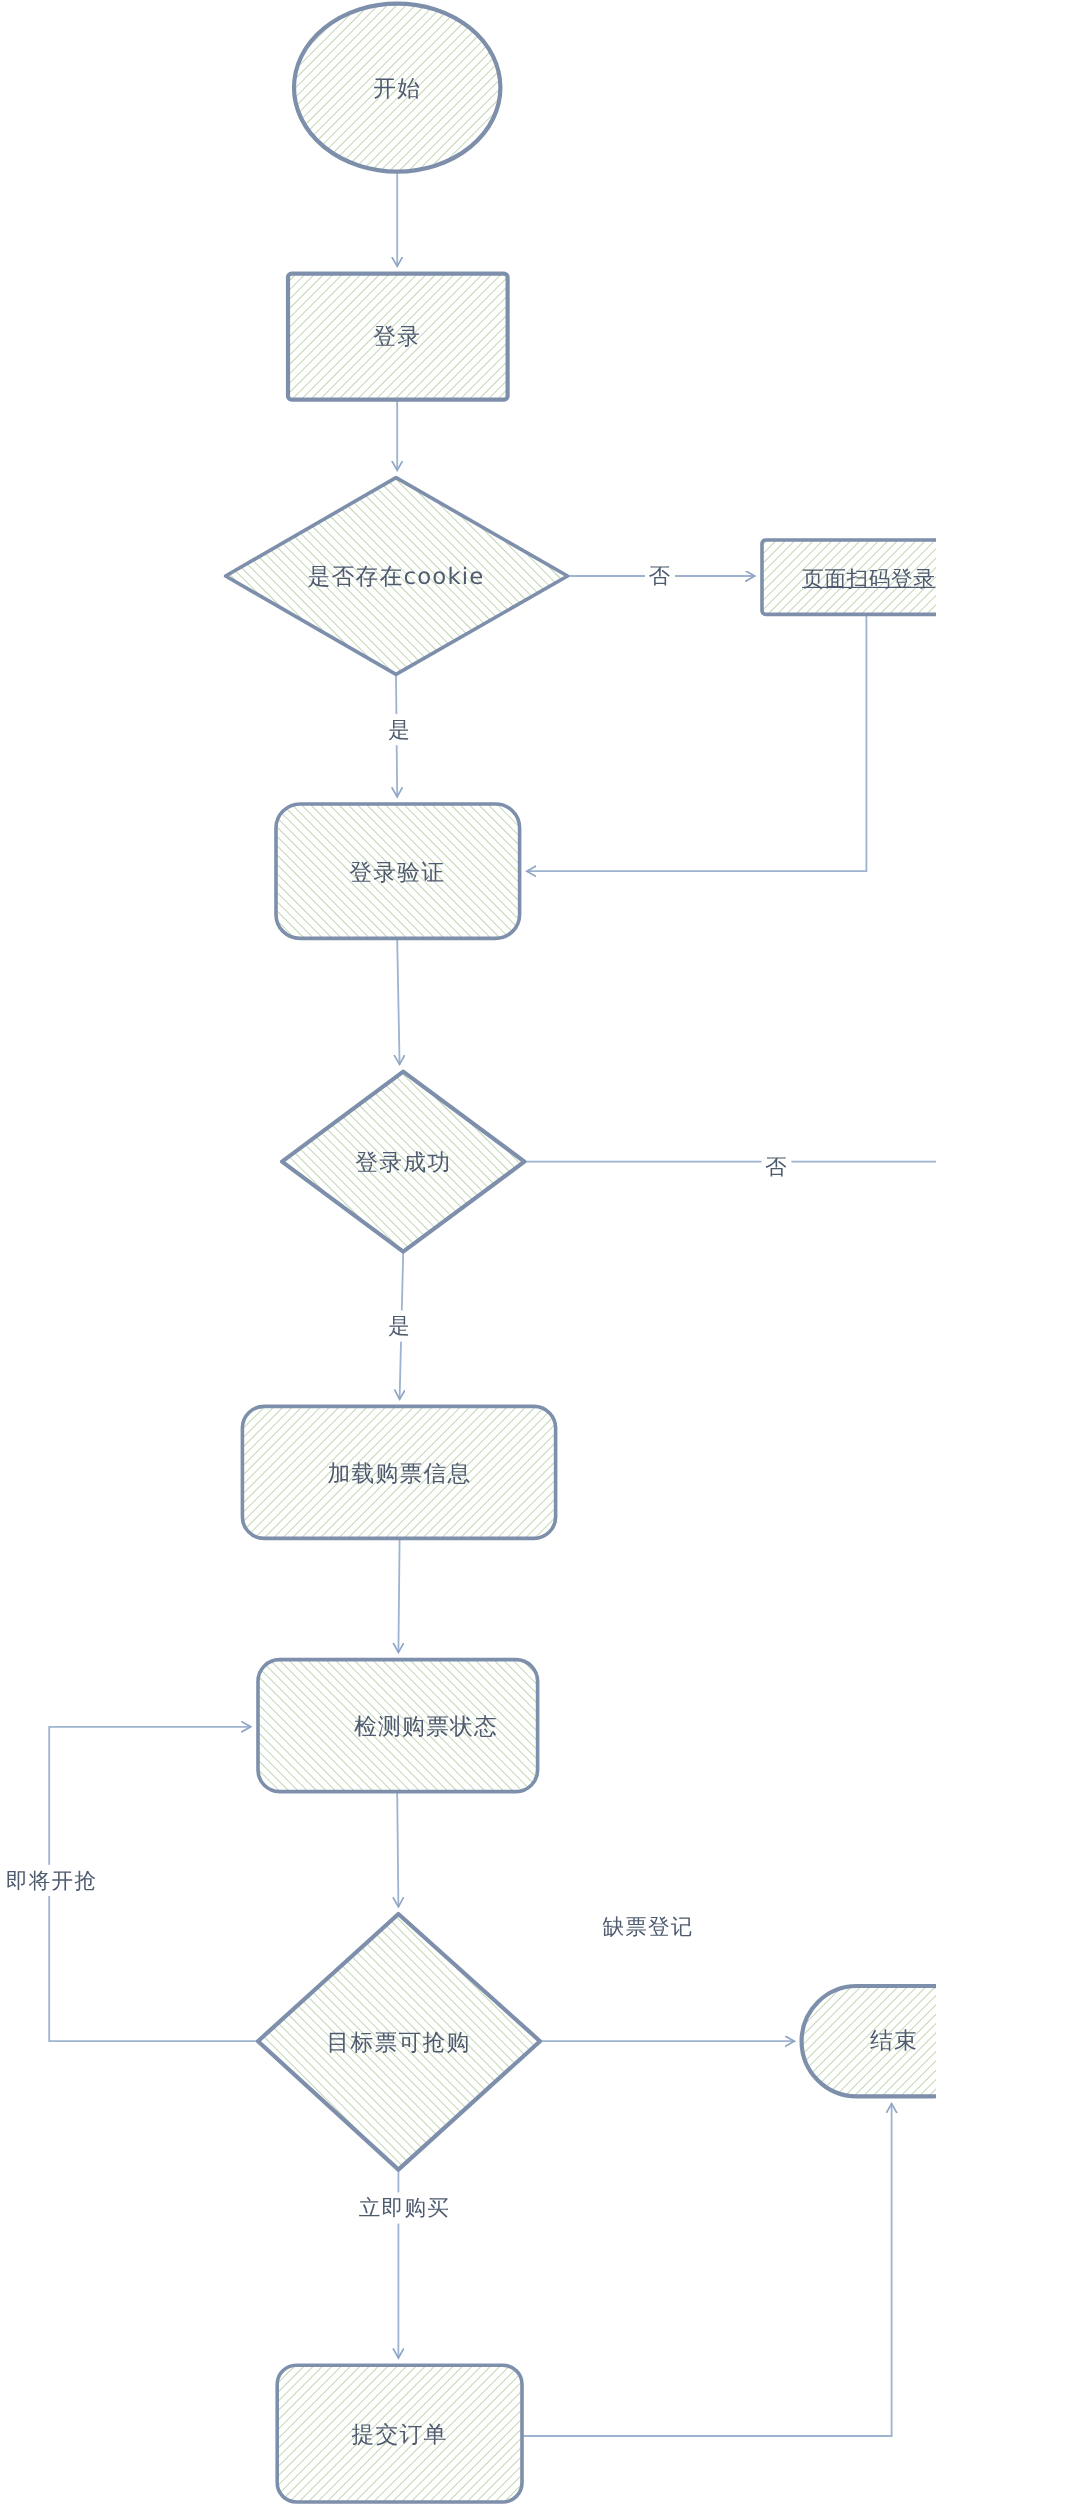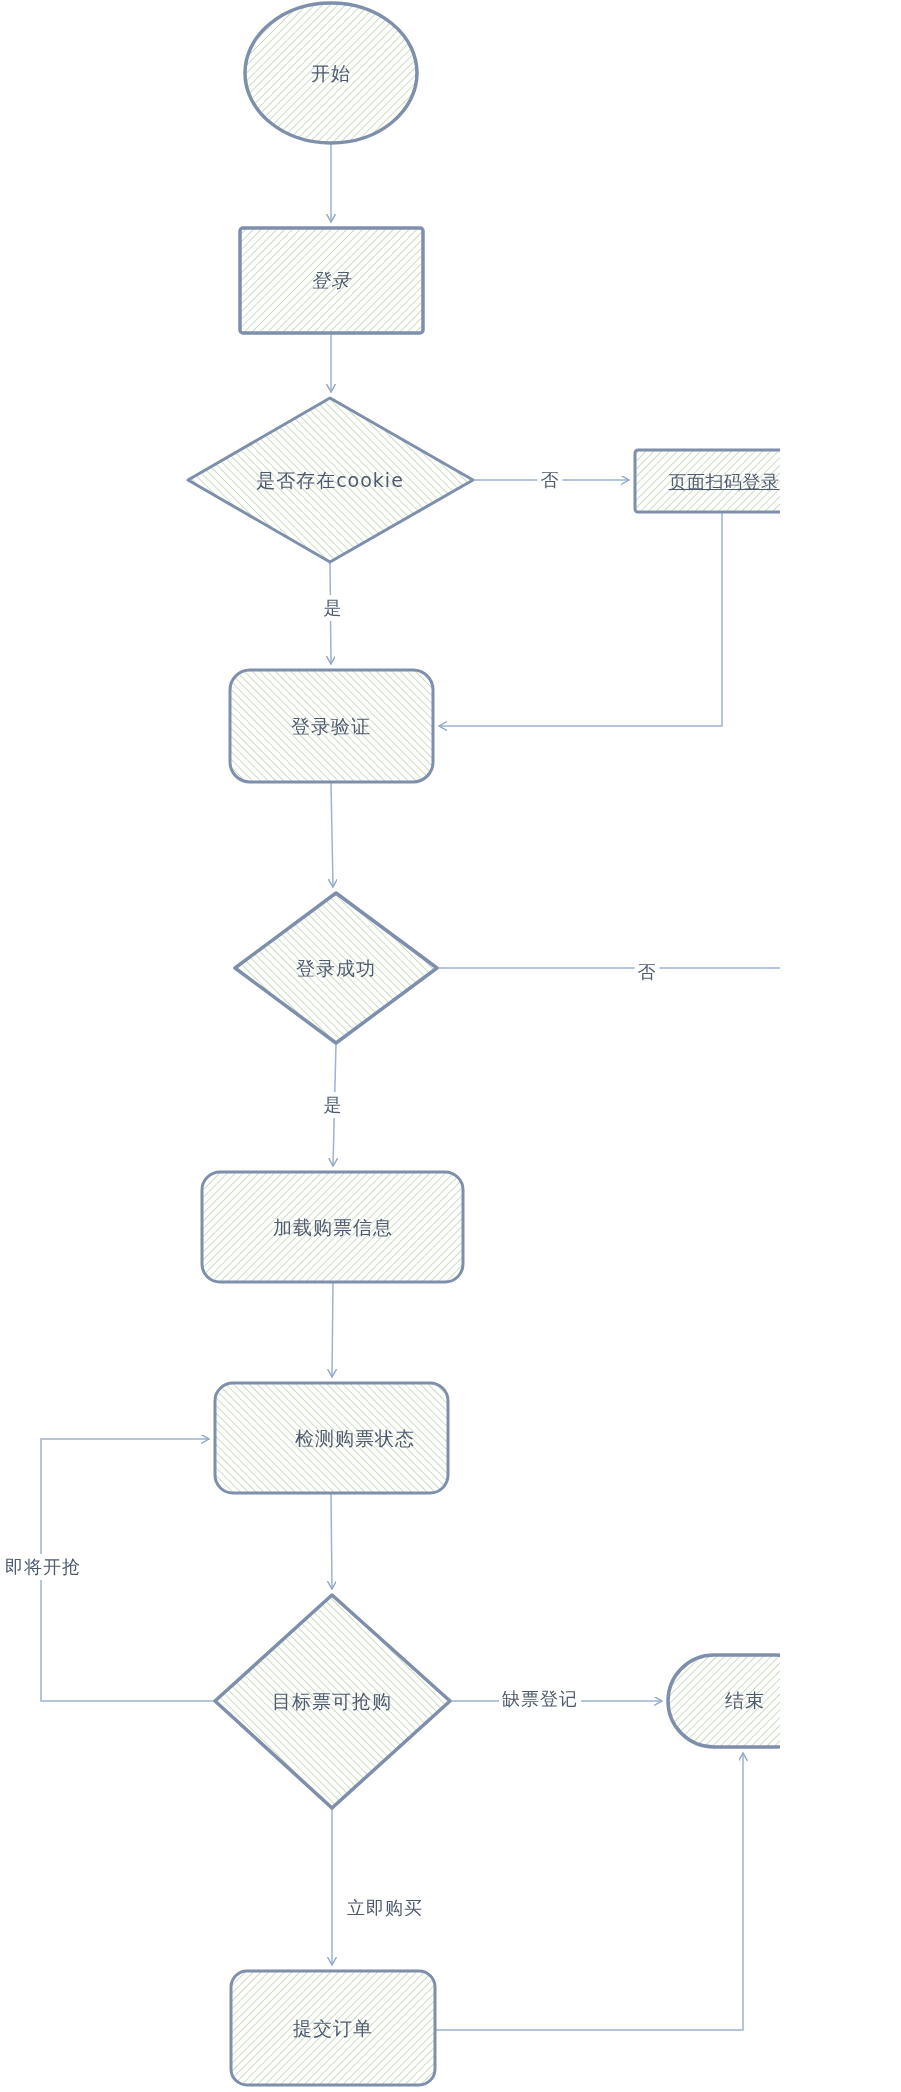--- a/index.html
+++ b/index.html
@@ -85,32 +85,32 @@
     <rect x="215" y="1383" width="233" height="110" rx="18" fill="url(#hatchB)" stroke="#7e8fab" stroke-width="3"></rect>
 
     <path d="M332,1595 L450,1701 L332,1808 L215,1701 Z" fill="url(#hatchB)" stroke="#7e8fab" stroke-width="3.5" stroke-linejoin="round"></path>
 
     <rect x="668" y="1655" width="154" height="92" rx="46" fill="url(#hatchA)" stroke="#7e8fab" stroke-width="3.5"></rect>
 
     <rect x="231" y="1971" width="204" height="114" rx="16" fill="url(#hatchA)" stroke="#7e8fab" stroke-width="3"></rect>
   </svg>
 
   <div class="node-label" style="left:331px;top:74px;">开始</div>
-  <div class="node-label" style="left:331px;top:281px;font-style:italic;">登录</div>
+  <div class="node-label" style="left:331px;top:281px;">登录</div>
   <div class="node-label" style="left:330px;top:481px;">是否存在cookie</div>
   <div class="node-label small" style="left:724px;top:482px;">页面扫码登录</div>
   <div class="node-label" style="left:331px;top:727px;">登录验证</div>
   <div class="node-label" style="left:336px;top:969px;">登录成功</div>
   <div class="node-label" style="left:333px;top:1228px;">加载购票信息</div>
   <div class="node-label" style="left:331px;top:1439px;margin-left:24px;">检测购票状态</div>
   <div class="node-label" style="left:332px;top:1702px;">目标票可抢购</div>
   <div class="node-label" style="left:745px;top:1701px;">结束</div>
   <div class="node-label" style="left:333px;top:2029px;">提交订单</div>
 
   <div class="edge-label" style="left:550px;top:480px;">否</div>
   <div class="edge-label" style="left:333px;top:608px;">是</div>
   <div class="edge-label" style="left:647px;top:972px;">否</div>
   <div class="edge-label" style="left:333px;top:1105px;">是</div>
-  <div class="edge-label" style="left:540px;top:1699px;">缺票登记</div>
+  <div class="edge-label" style="left:540px;top:1606px;">缺票登记</div>
   <div class="edge-label" style="left:43px;top:1567px;">即将开抢</div>
-  <div class="edge-label" style="left:337px;top:1908px;margin-left:48px;">立即购买</div>
+  <div class="edge-label" style="left:337px;top:1840px;">立即购买</div>
 
 </div>
 
 </body></html>

